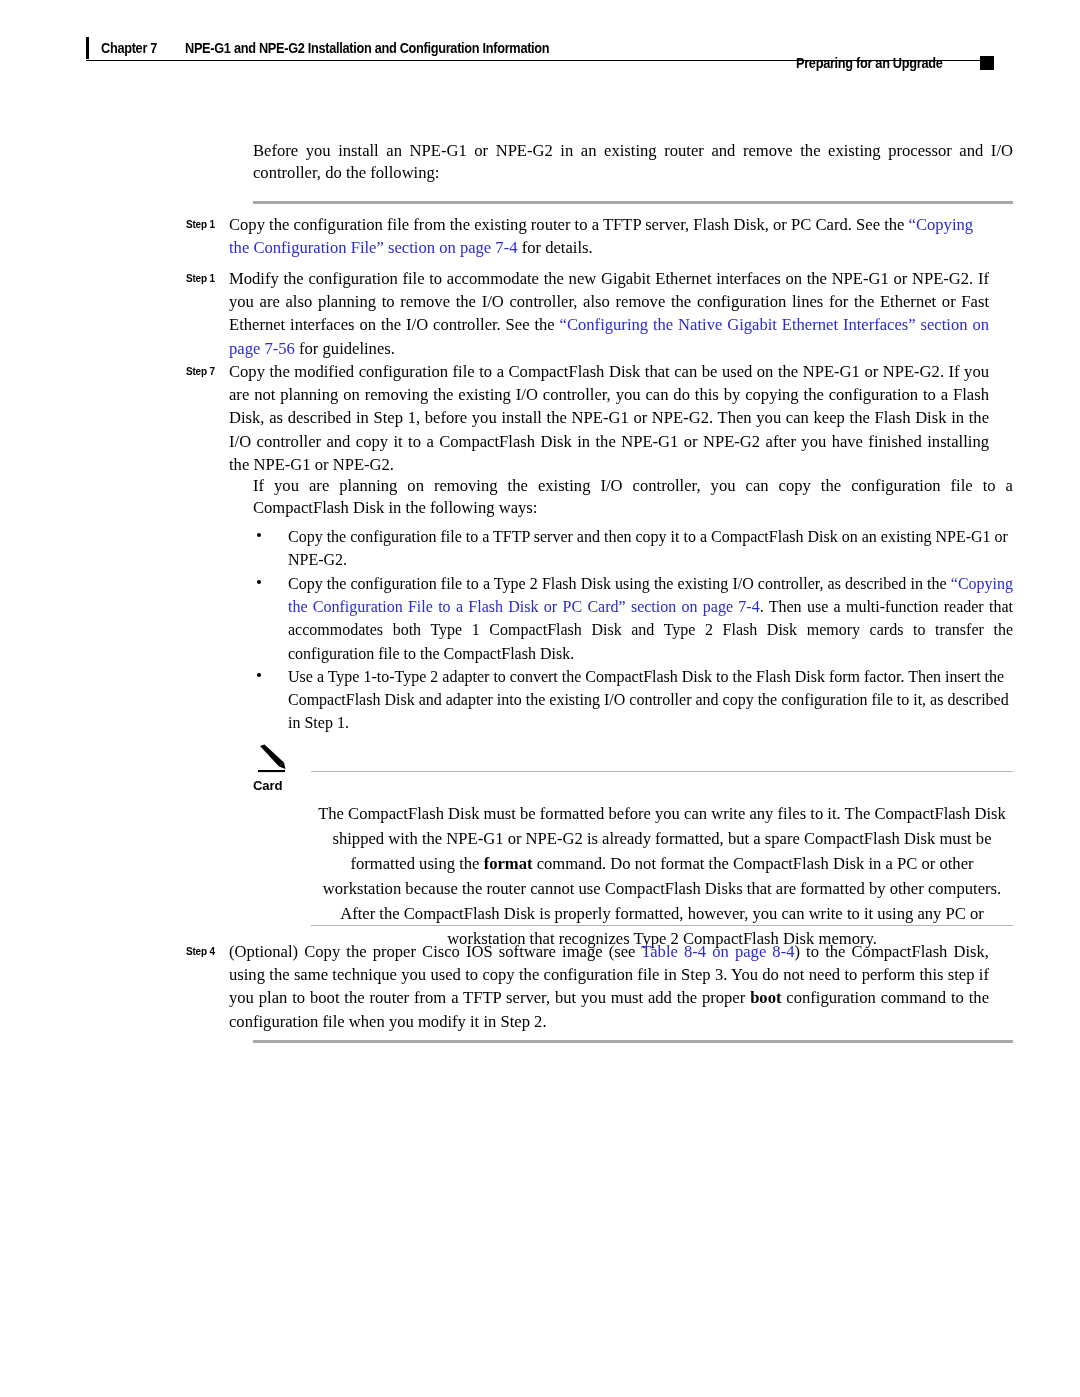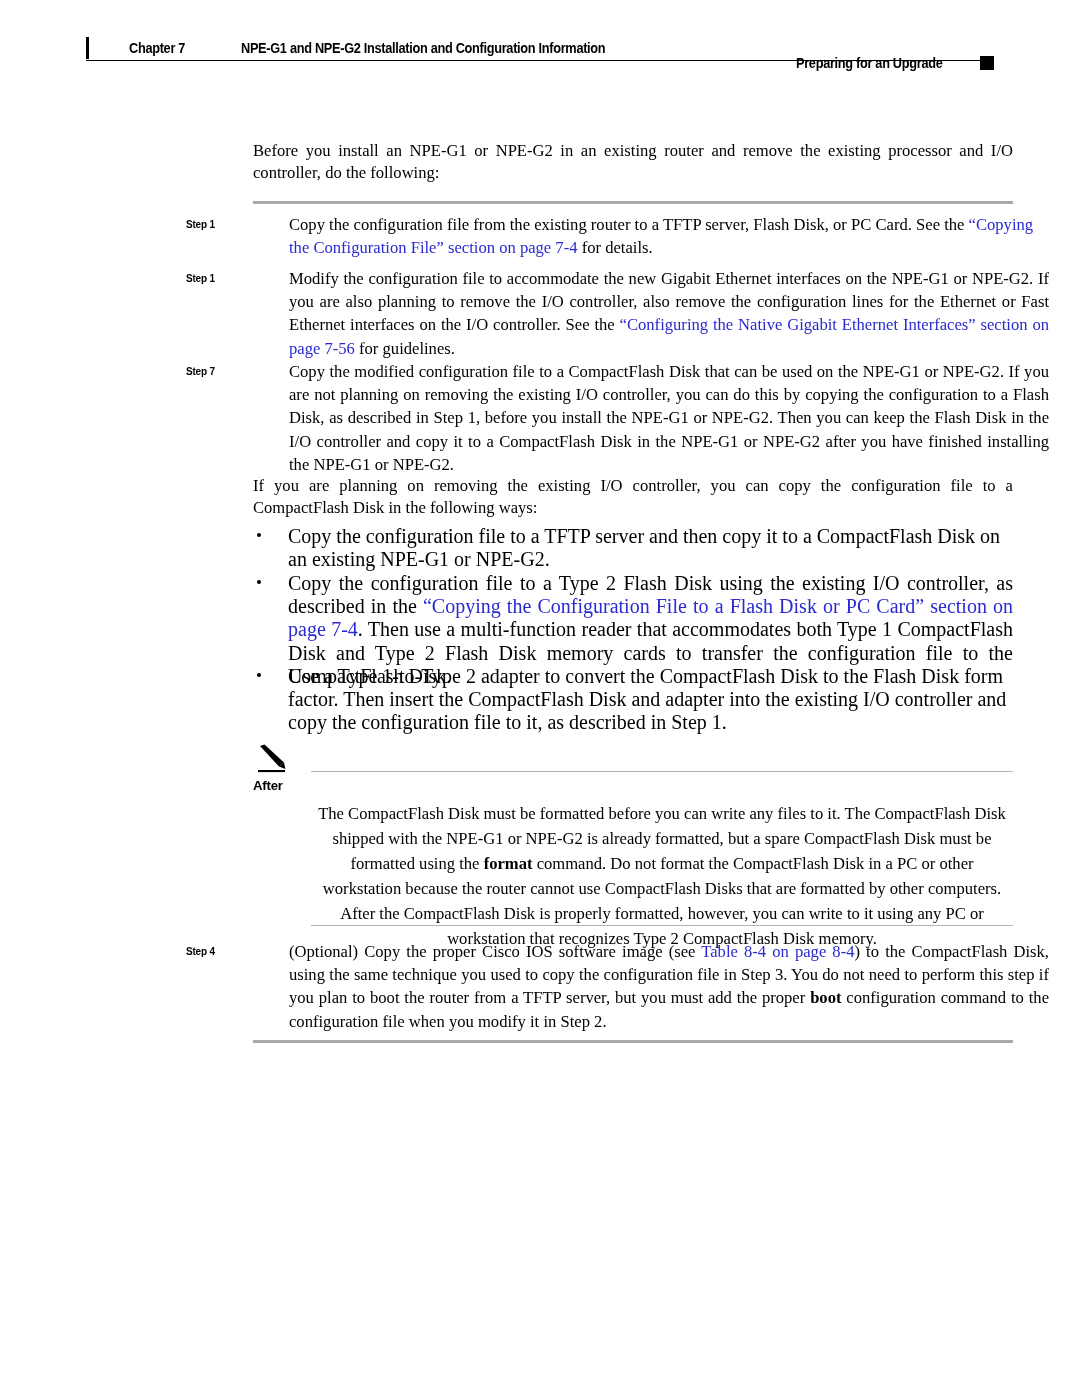--- a/index.html
+++ b/index.html
@@ -22,21 +22,20 @@
     left: 0; top: 0;
     width: 1080px;
     height: 95px;
   }
   .hdr-chapter-row {
     position: absolute;
     left: 86px; top: 36px;
     height: 24px;
     display: flex;
     align-items: center;
-    gap: 28px;
   }
   .hdr-tick {
     width: 3px;
     height: 22px;
     background: #000;
     margin-right: 12px;
   }
   .hdr-sans {
     font-family: "Liberation Sans", sans-serif;
     font-weight: bold;
@@ -96,21 +95,21 @@
     left: 0; top: 0;
     width: 60px;
     font-family: "Liberation Sans", sans-serif;
     font-weight: bold;
     font-size: 10px;
     line-height: 23.2px;
     letter-spacing: -0.2px;
     white-space: nowrap;
   }
   .step-body {
-    margin-left: 103px;
+    margin-left: 43px;
     width: 760px;
     font-size: 16.6px;
     line-height: 23.2px;
     text-align: justify;
   }
   .step-body.nojust { text-align: left; }
 
   a.xref, .xref {
     color: #2a2ad0;
     text-decoration: none;
@@ -126,21 +125,21 @@
   .bullet-dot {
     position: absolute;
     left: 0; top: 8px;
     width: 4px; height: 4px;
     border-radius: 50%;
     background: #000;
   }
   .bullet-body {
     margin-left: 31px;
     width: 725px;
-    font-size: 20px;
+    font-size: 16px;
     line-height: 23.2px;
     text-align: justify;
   }
   .bullet-body.nojust { text-align: left; }
 
   
   .rule-thick {
     position: absolute;
     height: 3.2px;
     background: #a9a9a9;
@@ -247,21 +246,21 @@
   <div class="note-icon">
     <svg width="40" height="30" viewBox="0 0 40 30" xmlns="http://www.w3.org/2000/svg">
       <g>
         <path d="M2 2 L6.5 0.5 L26 18.5 L21 22.5 Z" fill="#000"></path>
         <path d="M21 22.5 L26 18.5 L27.5 25 Z" fill="#000"></path>
         <rect x="0" y="26" width="27" height="2.1" fill="#000"></rect>
       </g>
     </svg>
   </div>
   <div class="note-rule-top"></div>
-  <div class="note-label">After</div>
+  <div class="note-label">Card</div>
   <div class="note-body"><span>The CompactFlash Disk must be formatted before you can write any files to it. The CompactFlash Disk shipped with the NPE-G1 or NPE-G2 is already formatted, but a spare CompactFlash Disk must be formatted using the </span><span class="bold">format</span><span> command. Do not format the CompactFlash Disk in a PC or other workstation because the router cannot use CompactFlash Disks that are formatted by other computers. After the CompactFlash Disk is properly formatted, however, you can write to it using any PC or workstation that recognizes Type 2 CompactFlash Disk memory.</span></div>
   <div class="note-rule-bottom"></div>
 
   <div class="step-row" style="top:940px;">
     <div class="step-label">Step 4</div>
     <div class="step-body"><span>(Optional) Copy the proper Cisco IOS software image (see </span><span class="xref">Table 8-4 on page 8-4</span><span>) to the CompactFlash Disk, using the same technique you used to copy the configuration file in Step 3. You do not need to perform this step if you plan to boot the router from a TFTP server, but you must add the proper </span><span class="bold">boot</span><span> configuration command to the configuration file when you modify it in Step 2.</span></div>
   </div>
 
   <div class="rule-thick" style="left:253px; top:1040px; width:760px;"></div>
 

